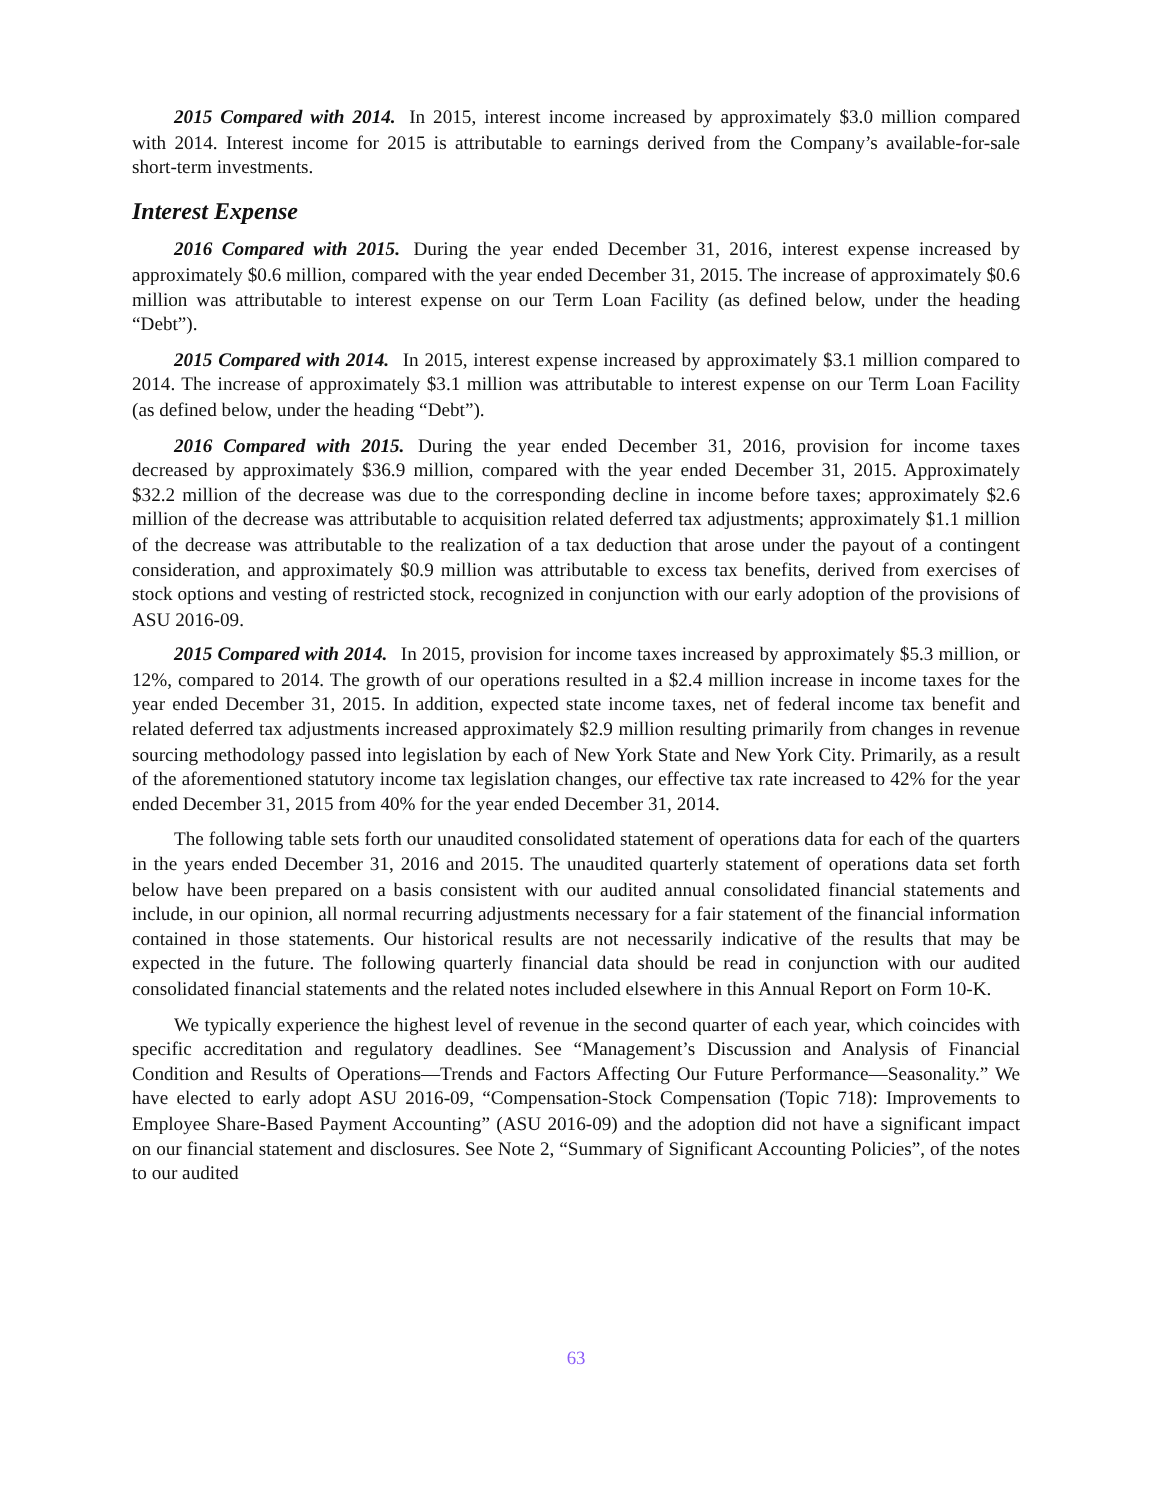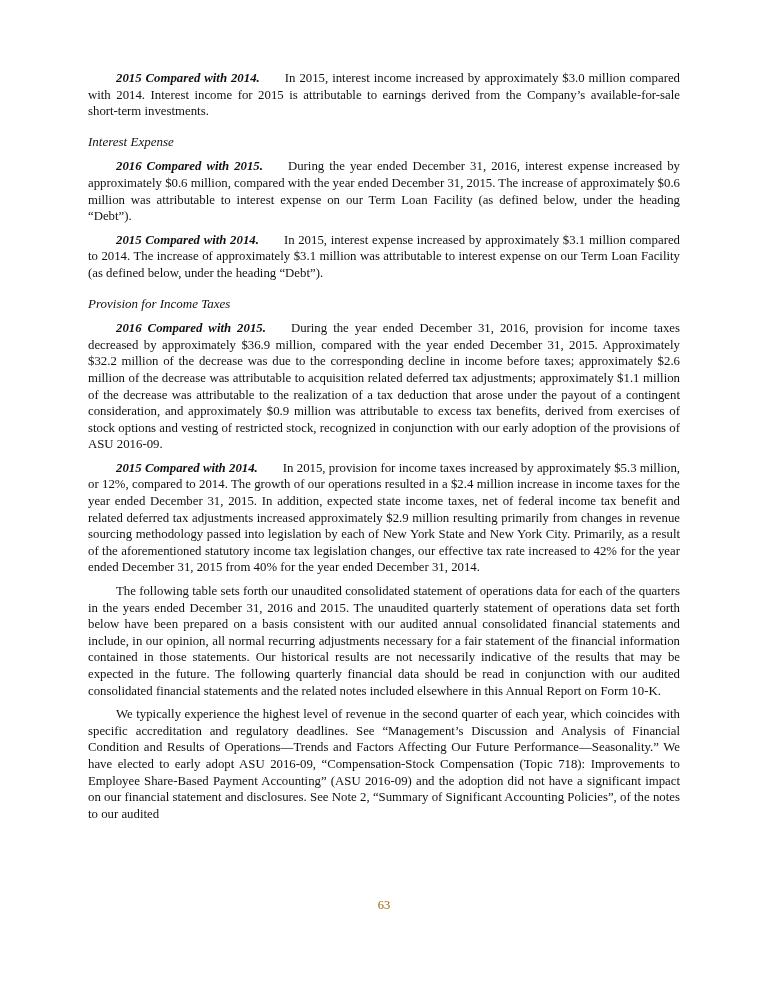--- a/index.html
+++ b/index.html
@@ -25,56 +25,55 @@
     line-height: 16.6px;
     text-align: justify;
   }
   p.para {
     margin: 0 0 7px 0;
     text-indent: 28px;
   }
   .lead {
     font-weight: bold;
     font-style: italic;
-    padding-right: 25px;
+    padding-right: 9px;
   }
   .heading {
     margin: 14px 0 8px 0;
-    font-size: 13px;
-    font-weight: normal;
+    font-size: 16px;
+    font-weight: bold;
     text-align: left;
   }
   .heading.italic {
     font-style: italic;
   }
   .page-number {
     position: absolute;
     left: 0;
     right: 0;
     top: 898px;
     text-align: center;
     font-size: 12.5px;
-    color: #a16207;
+    color: #8b5cf6;
   }
 </style>
 </head>
 <body>
 
 <div class="page">
   <div class="content">
 
     <p class="para"><span class="lead">2015 Compared with 2014.</span><span>In 2015, interest income increased by approximately $3.0 million compared with 2014. Interest income for 2015 is attributable to earnings derived from the Company’s available-for-sale short-term investments.</span></p>
 
     <div class="heading italic">Interest Expense</div>
 
     <p class="para"><span class="lead">2016 Compared with 2015.</span><span>During the year ended December 31, 2016, interest expense increased by approximately $0.6 million, compared with the year ended December 31, 2015. The increase of approximately $0.6 million was attributable to interest expense on our Term Loan Facility (as defined below, under the heading “Debt”).</span></p>
 
     <p class="para"><span class="lead">2015 Compared with 2014.</span><span>In 2015, interest expense increased by approximately $3.1 million compared to 2014. The increase of approximately $3.1 million was attributable to interest expense on our Term Loan Facility (as defined below, under the heading “Debt”).</span></p>
 
-    <div class="heading italic">Provision for Income Taxes</div>
 
     <p class="para"><span class="lead">2016 Compared with 2015.</span><span>During the year ended December 31, 2016, provision for income taxes decreased by approximately $36.9 million, compared with the year ended December 31, 2015. Approximately $32.2 million of the decrease was due to the corresponding decline in income before taxes; approximately $2.6 million of the decrease was attributable to acquisition related deferred tax adjustments; approximately $1.1 million of the decrease was attributable to the realization of a tax deduction that arose under the payout of a contingent consideration, and approximately $0.9 million was attributable to excess tax benefits, derived from exercises of stock options and vesting of restricted stock, recognized in conjunction with our early adoption of the provisions of ASU 2016-09.</span></p>
 
     <p class="para"><span class="lead">2015 Compared with 2014.</span><span>In 2015, provision for income taxes increased by approximately $5.3 million, or 12%, compared to 2014. The growth of our operations resulted in a $2.4 million increase in income taxes for the year ended December 31, 2015. In addition, expected state income taxes, net of federal income tax benefit and related deferred tax adjustments increased approximately $2.9 million resulting primarily from changes in revenue sourcing methodology passed into legislation by each of New York State and New York City. Primarily, as a result of the aforementioned statutory income tax legislation changes, our effective tax rate increased to 42% for the year ended December 31, 2015 from 40% for the year ended December 31, 2014.</span></p>
 
 
     <p class="para"><span>The following table sets forth our unaudited consolidated statement of operations data for each of the quarters in the years ended December 31, 2016 and 2015. The unaudited quarterly statement of operations data set forth below have been prepared on a basis consistent with our audited annual consolidated financial statements and include, in our opinion, all normal recurring adjustments necessary for a fair statement of the financial information contained in those statements. Our historical results are not necessarily indicative of the results that may be expected in the future. The following quarterly financial data should be read in conjunction with our audited consolidated financial statements and the related notes included elsewhere in this Annual Report on Form 10-K.</span></p>
 
     <p class="para"><span>We typically experience the highest level of revenue in the second quarter of each year, which coincides with specific accreditation and regulatory deadlines. See “Management’s Discussion and Analysis of Financial Condition and Results of Operations—Trends and Factors Affecting Our Future Performance—Seasonality.” We have elected to early adopt ASU 2016-09, “Compensation-Stock Compensation (Topic 718): Improvements to Employee Share-Based Payment Accounting” (ASU 2016-09) and the adoption did not have a significant impact on our financial statement and disclosures. See Note 2, “Summary of Significant Accounting Policies”, of the notes to our audited</span></p>
 

